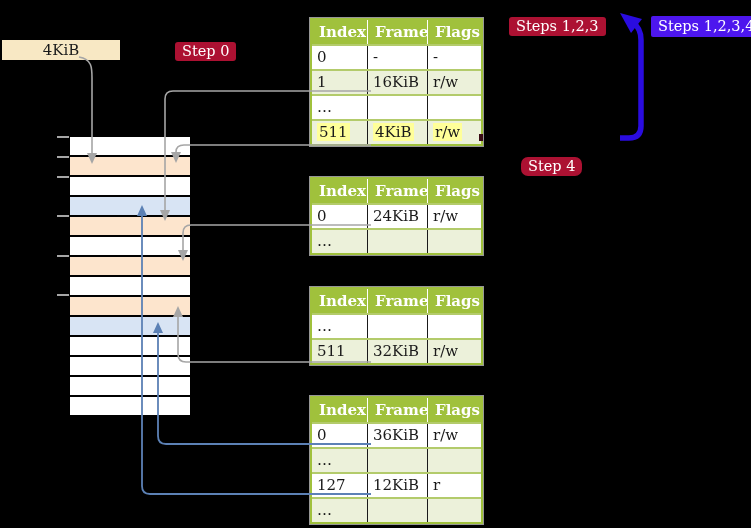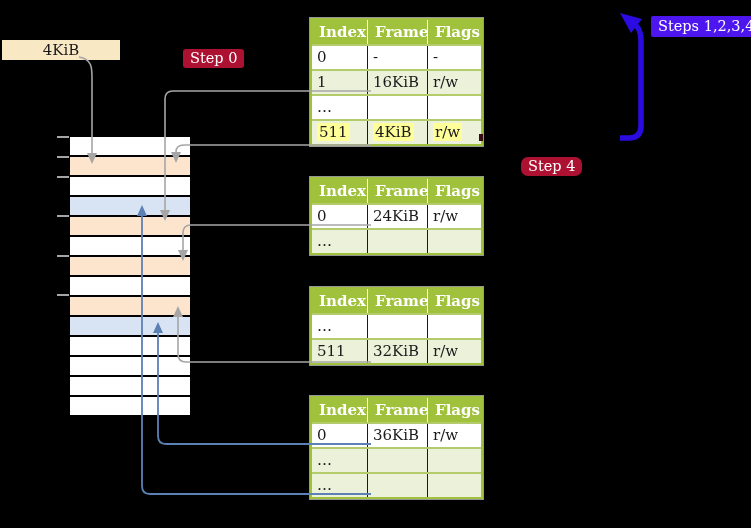--- a/index.html
+++ b/index.html
@@ -30,21 +30,21 @@
     position:absolute;height:19px;line-height:19px;padding:0 7px;
     color:#ffffff;font-size:14.5px;text-align:center;border-radius:3px;
     white-space:nowrap;
   }
   .tag.crimson{background:var(--crimson);}
   #steps1234{background:var(--violet-blue);border-radius:2px;height:21px;line-height:21px;}
   #label-4kib{
     position:absolute;left:2px;top:40px;width:118px;height:20px;line-height:20px;
     background:var(--cream);color:var(--ink);font-size:15px;text-align:center;
   }
-  #step0{left:183px;top:42px;margin-top:7px;}
+  #step0{left:175px;top:42px;}
   #steps123{left:509px;top:17px;}
   #steps1234{left:651px;top:16px;}
   #step4{left:521px;top:157px;border-radius:7px;}
   
   #memory-strip{position:absolute;left:70px;top:137px;width:120px;height:280px;}
   .mrow{position:absolute;left:0;width:120px;height:18px;}
   .mrow.white{background:var(--row-white);}
   .mrow.peach{background:var(--peach);}
   .mrow.blue{background:var(--light-blue);}
   .tick{position:absolute;left:57px;width:12px;height:2px;background:var(--gray);}
@@ -82,20 +82,21 @@
   #notch{position:absolute;left:479px;top:134px;width:4px;height:7px;background:#3a0c14;z-index:3;}
 </style>
 </head>
 <body>
 
 <div id="canvas">
 
   <div id="label-4kib">4KiB</div>
 
   <div id="step0" class="tag crimson">Step 0</div>
+  <div id="steps123" class="tag crimson">Steps 1,2,3</div>
   <div id="steps1234" class="tag">Steps 1,2,3,4</div>
   <div id="step4" class="tag crimson">Step 4</div>
 
   <div id="memory-strip">
       <div class="mrow white" style="top: 0px;"></div>
       <div class="mrow peach" style="top: 20px;"></div>
       <div class="mrow white" style="top: 40px;"></div>
       <div class="mrow blue" style="top: 60px;"></div>
       <div class="mrow peach" style="top: 80px;"></div>
       <div class="mrow white" style="top: 100px;"></div>
@@ -186,20 +187,25 @@
       <div class="brow white">
         <div class="bcell c0"><span>0</span></div>
         <div class="bcell c1"><span>36KiB</span></div>
         <div class="bcell c2"><span>r/w</span></div>
       </div>
       <div class="brow green">
         <div class="bcell c0"><span>…</span></div>
         <div class="bcell c1"></div>
         <div class="bcell c2"></div>
       </div>
+      <div class="brow white">
+        <div class="bcell c0"><span>127</span></div>
+        <div class="bcell c1"><span>12KiB</span></div>
+        <div class="bcell c2"><span>r</span></div>
+      </div>
       <div class="brow green">
         <div class="bcell c0"><span>…</span></div>
         <div class="bcell c1"></div>
         <div class="bcell c2"></div>
       </div>
     </div>
 
   <div id="notch"></div>
 
   <svg id="overlay" width="751" height="528" viewBox="0 0 751 528">

